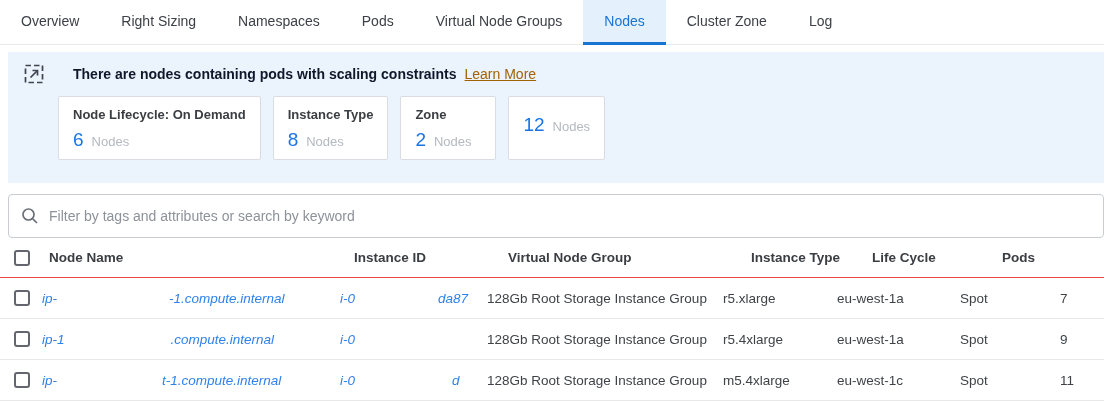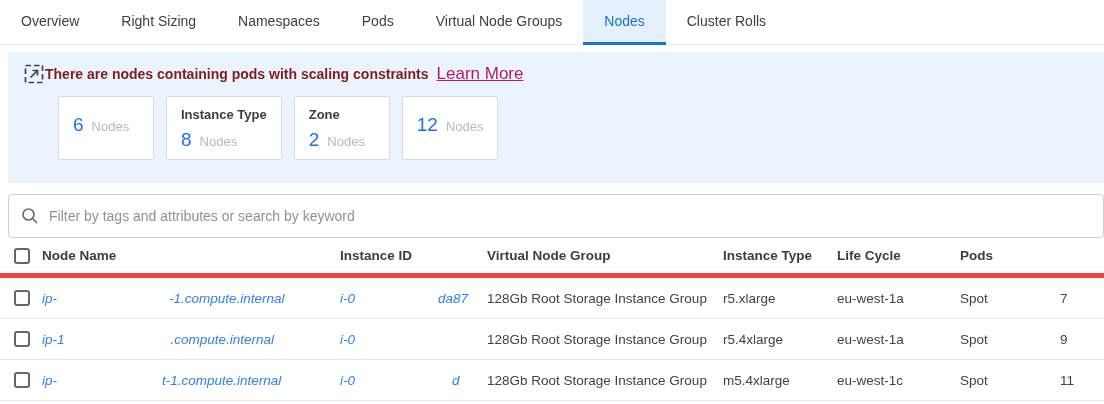--- a/index.html
+++ b/index.html
@@ -39,30 +39,30 @@
     margin: 7px 0 0 8px;
     background: #ebf3fc;
     padding: 12px 16px 23px 16px;
   }
   .banner-head {
     display: flex;
     align-items: center;
   }
   .banner-icon { width: 20px; height: 20px; flex: 0 0 20px; }
   .banner-msg {
-    margin-left: 1px;
+    margin-left: 29px;
     font-weight: 700;
     font-size: 14px;
-    color: #7f1d1d;
+    color: #0f172a;
   }
   .banner-link {
     margin-left: 8px;
-    color: #be185d;
+    color: #a16207;
     text-decoration: underline;
-    font-size: 17px;
+    font-size: 14px;
     cursor: pointer;
   }
   .cards {
     display: flex;
     gap: 12px;
     margin: 12px 0 0 34px;
   }
   .card {
     background: #ffffff;
     border: 1px solid #d9dde2;
@@ -111,24 +111,25 @@
   .searchbar input::placeholder { color: #8d9199; opacity: 1; }
 
   
   .grid-row {
     display: grid;
     grid-template-columns: 42px 298px 147px 236px 114px 123px 100px auto;
     align-items: center;
   }
   .thead {
     height: 40px;
-    border-bottom: 5px solid #ef4444;
+    border-bottom: 1px solid #ef4444;
     font-size: 13.5px;
     font-weight: 700;
     color: #3a3d42;
+    gap: 7px;
   }
   .trow {
     height: 41px;
     border-bottom: 1px solid #e6e8ea;
     font-size: 13.5px;
     color: #3f4348;
   }
   .cb-cell { padding-left: 14px; }
   input[type="checkbox"] {
     appearance: none;
@@ -148,37 +149,39 @@
 </head>
 <body>
 
 <nav class="tabbar">
   <div class="tab">Overview</div>
   <div class="tab">Right Sizing</div>
   <div class="tab">Namespaces</div>
   <div class="tab">Pods</div>
   <div class="tab">Virtual Node Groups</div>
   <div class="tab active">Nodes</div>
-  <div class="tab">Cluster Rolls</div>
+  <div class="tab">Cluster Zone</div>
+  <div class="tab">Log</div>
 </nav>
 
 <section class="banner">
   <div class="banner-head">
     <span class="banner-icon">
       <svg viewBox="0 0 20 20" width="20" height="20">
         <rect x="1.5" y="1.5" width="17" height="17" fill="none" stroke="#3f434a" stroke-width="1.7" stroke-dasharray="5.5 3"></rect>
         <path d="M6.5 13.5 L13 7" stroke="#3f434a" stroke-width="1.7" fill="none"></path>
         <path d="M8.5 6.5 H13.5 V11.5" stroke="#3f434a" stroke-width="1.7" fill="none"></path>
       </svg>
     </span>
     <span class="banner-msg">There are nodes containing pods with scaling constraints</span>
     <a class="banner-link">Learn More</a>
   </div>
   <div class="cards">
     <div class="card">
+      <div class="card-title">Node Lifecycle: On Demand</div>
       <div class="card-value-row">
         <span class="card-count">6</span>
         <span class="card-unit">Nodes</span>
       </div>
     </div>
     <div class="card">
       <div class="card-title">Instance Type</div>
       <div class="card-value-row">
         <span class="card-count">8</span>
         <span class="card-unit">Nodes</span>

